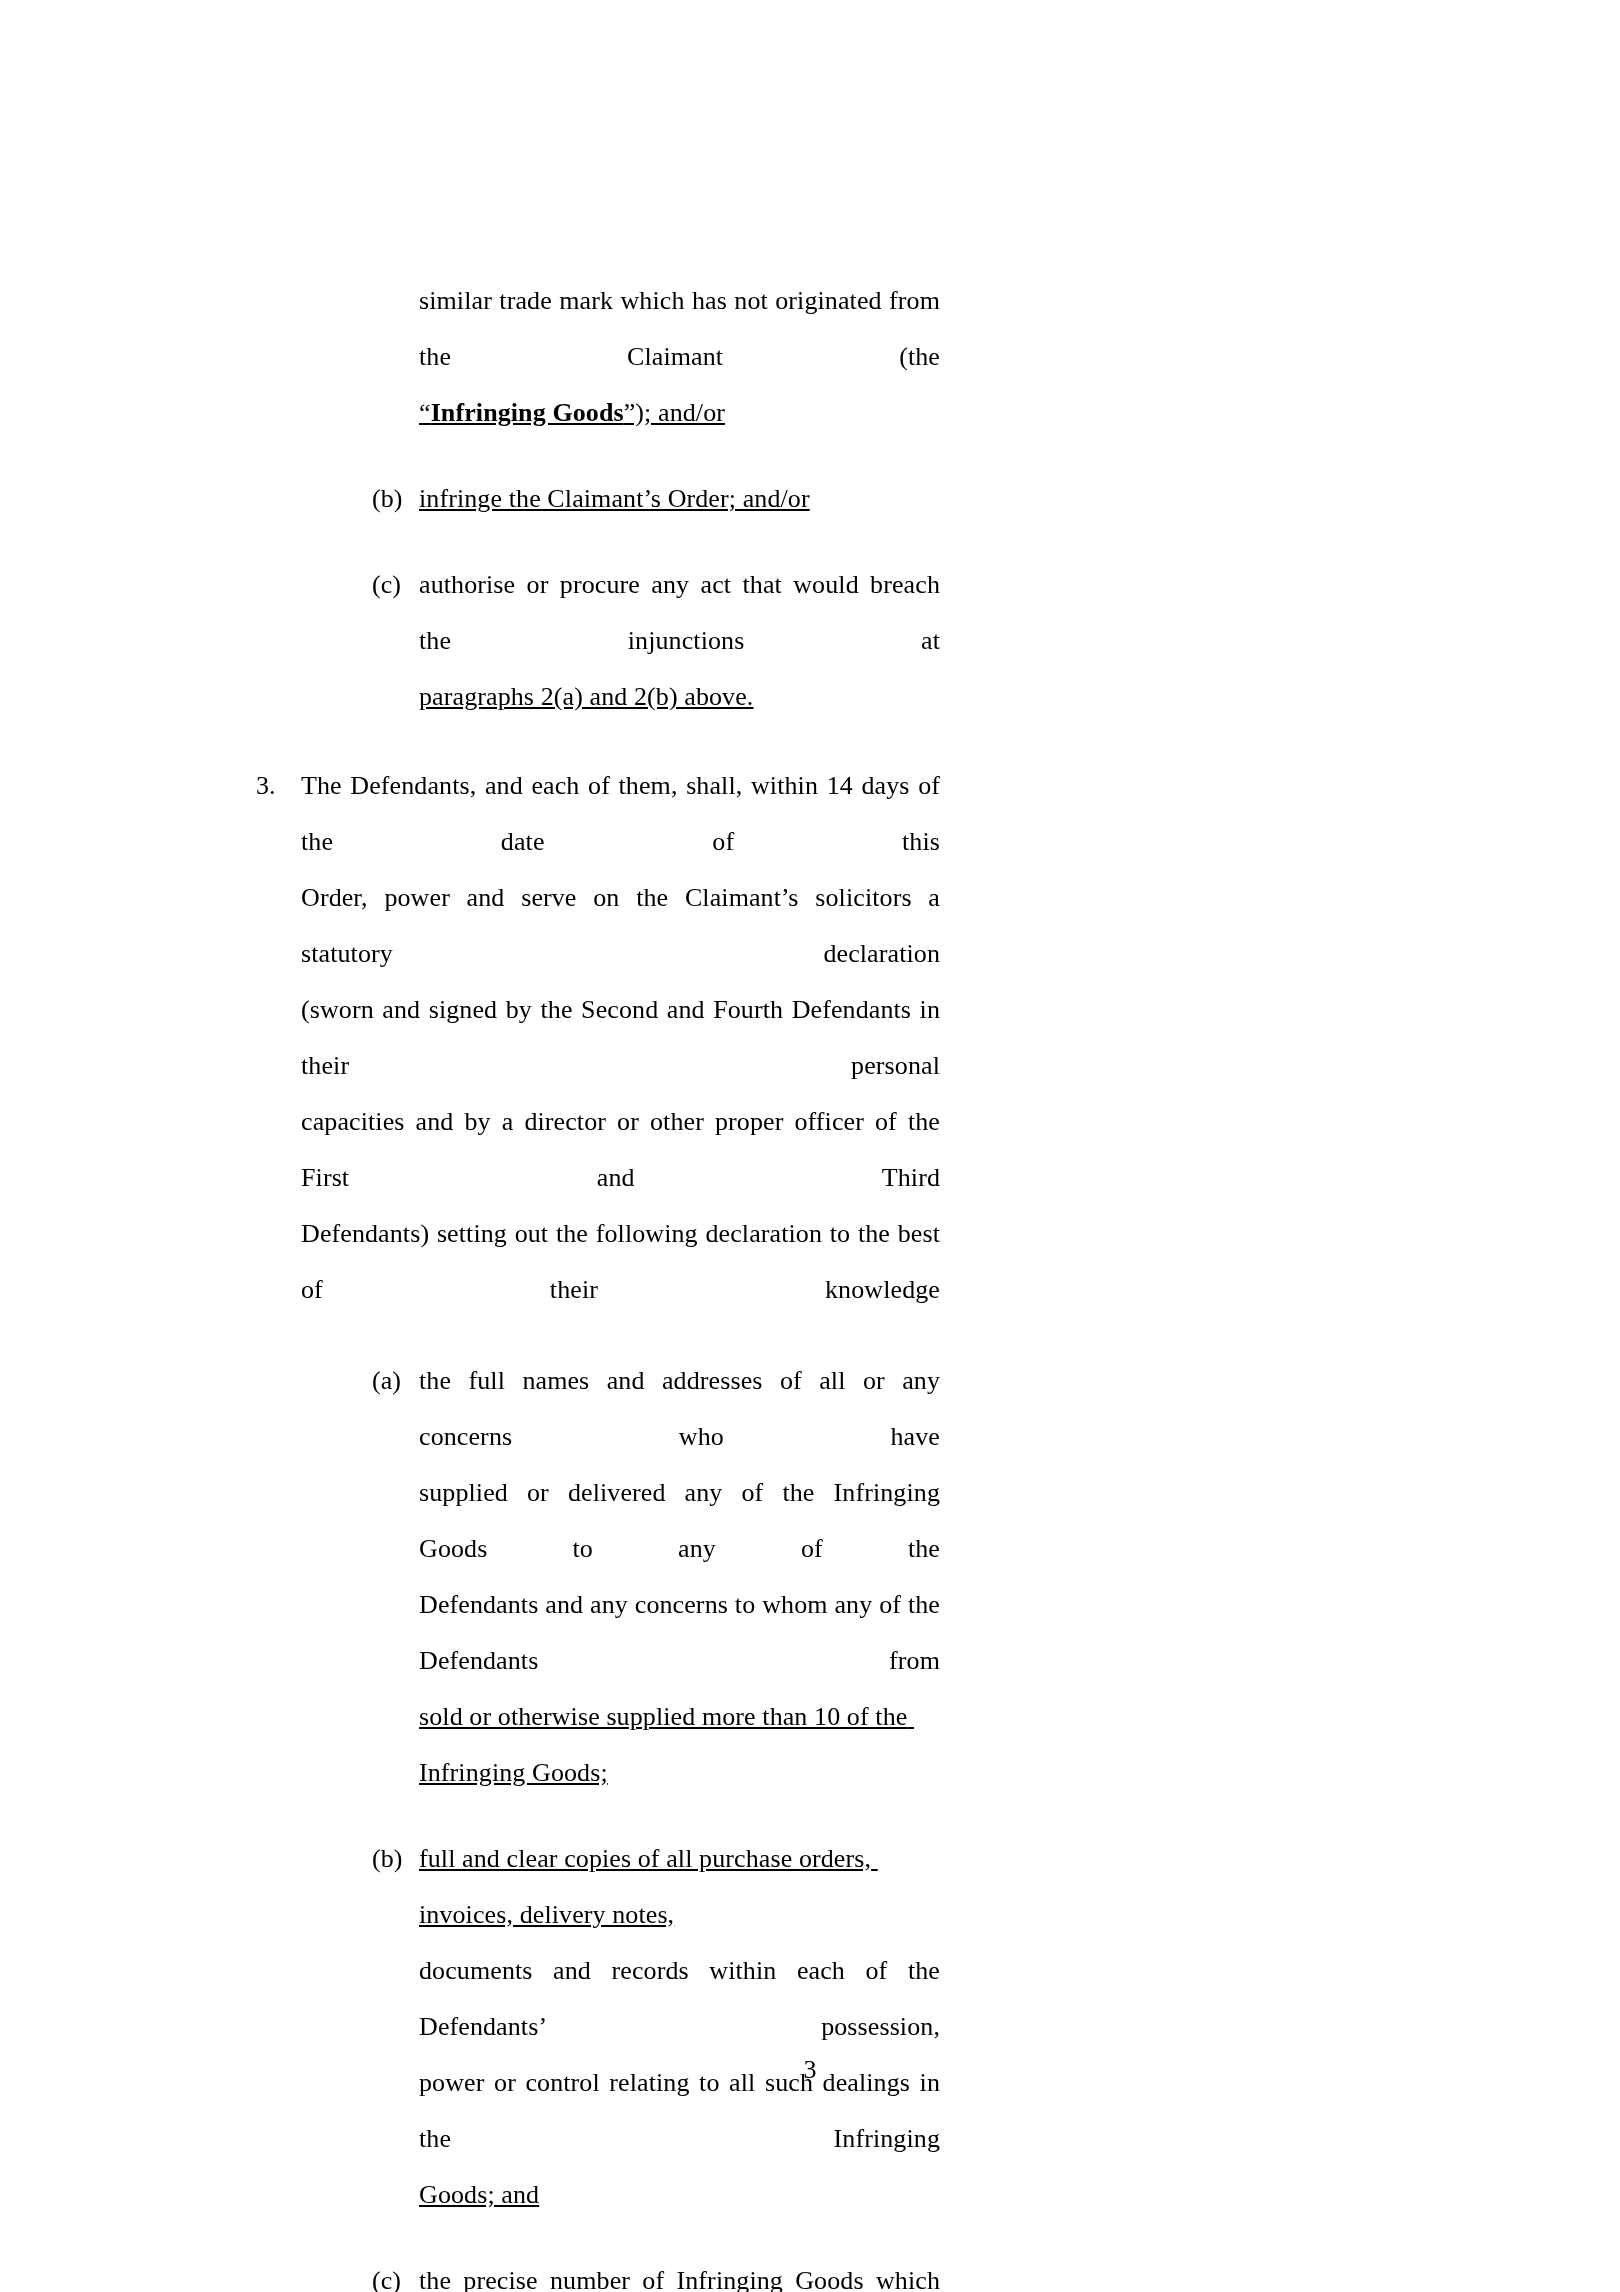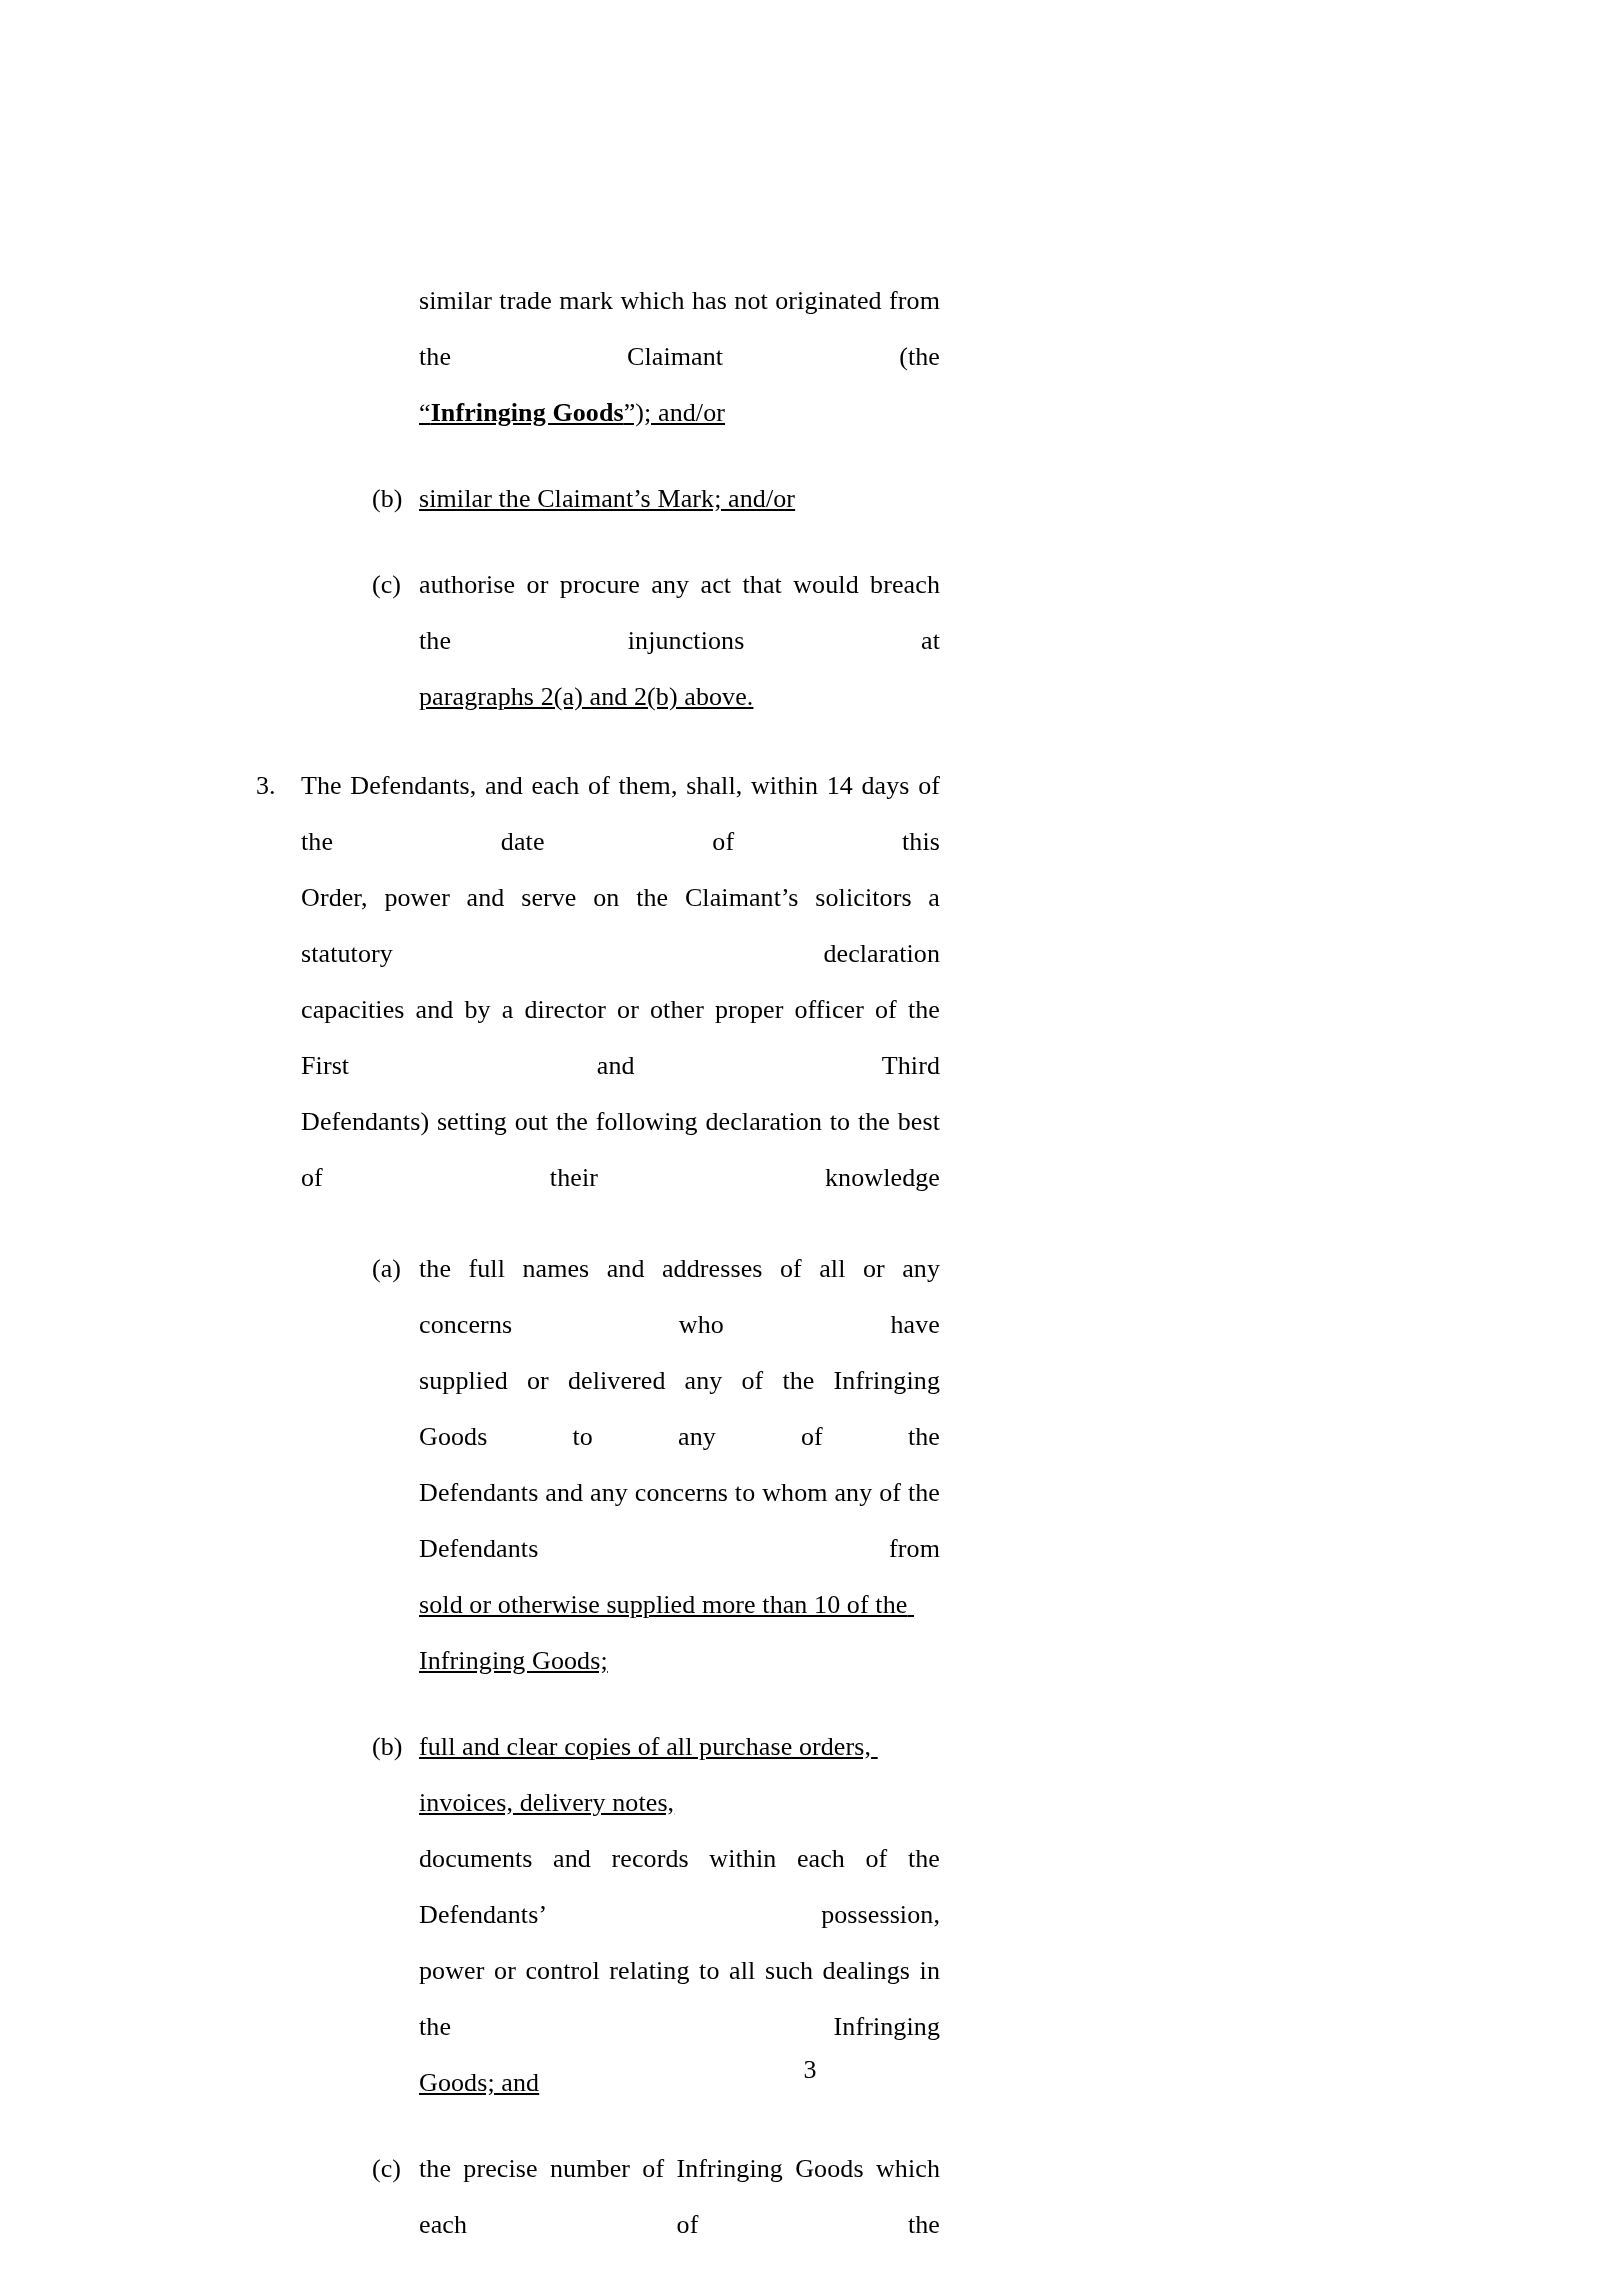--- a/index.html
+++ b/index.html
@@ -114,41 +114,42 @@
     <div class="block cont">
       <p class="just">similar trade mark which has not originated from the Claimant (the</p>
       <p class="flush"><span>“</span><span class="bold">Infringing Goods</span><span>”); and/or</span></p>
     </div>
 
     <div class="gap-sm"></div>
 
     <div class="block row lvl2">
       <div class="marker">(b)</div>
       <div class="text">
-        <p class="flush">similar the Claimant’s Mark; and/or</p>
+        <p class="flush">infringe the Claimant’s Order; and/or</p>
       </div>
     </div>
 
     <div class="gap-sm"></div>
 
     <div class="block row lvl2">
       <div class="marker">(c)</div>
       <div class="text">
         <p class="just">authorise or procure any act that would breach the injunctions at</p>
         <p class="flush">paragraphs 2(a) and 2(b) above.</p>
       </div>
     </div>
 
     <div class="gap-md"></div>
 
     <div class="block row lvl1">
       <div class="marker">3.</div>
       <div class="text">
         <p class="just">The Defendants, and each of them, shall, within 14 days of the date of this</p>
         <p class="just">Order, power and serve on the Claimant’s solicitors a statutory declaration</p>
+        <p class="just">(sworn and signed by the Second and Fourth Defendants in their personal</p>
         <p class="just">capacities and by a director or other proper officer of the First and Third</p>
         <p class="just">Defendants) setting out the following declaration to the best of their knowledge</p>
       </div>
     </div>
 
     <div class="gap-lg"></div>
 
     <div class="block row lvl2">
       <div class="marker">(a)</div>
       <div class="text">

